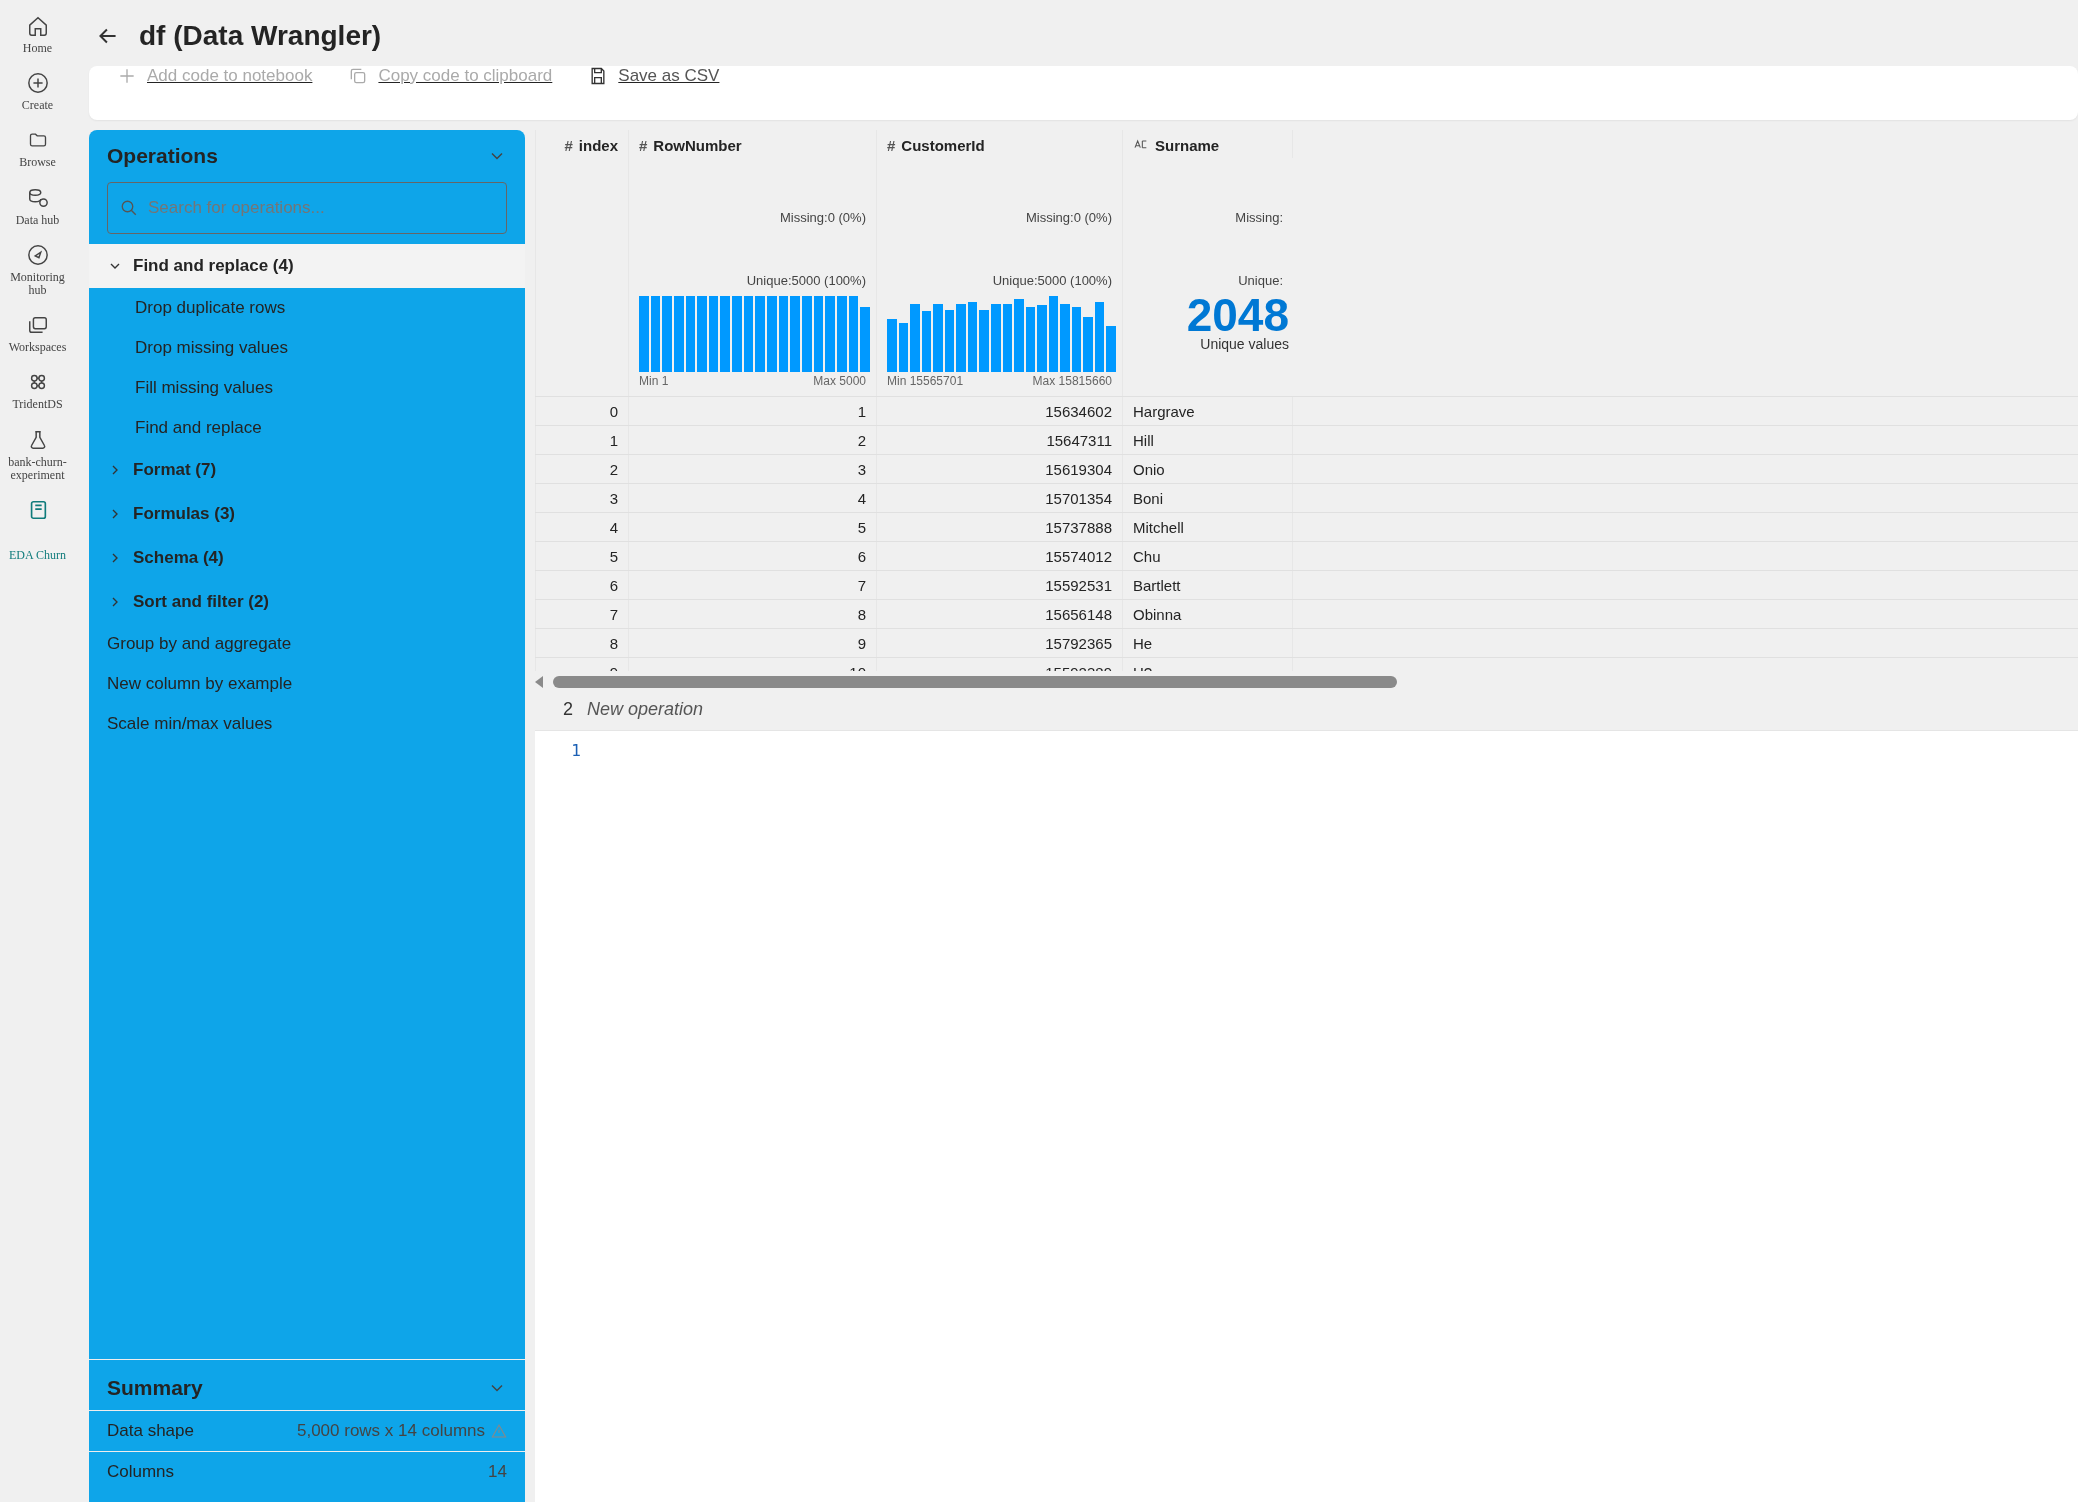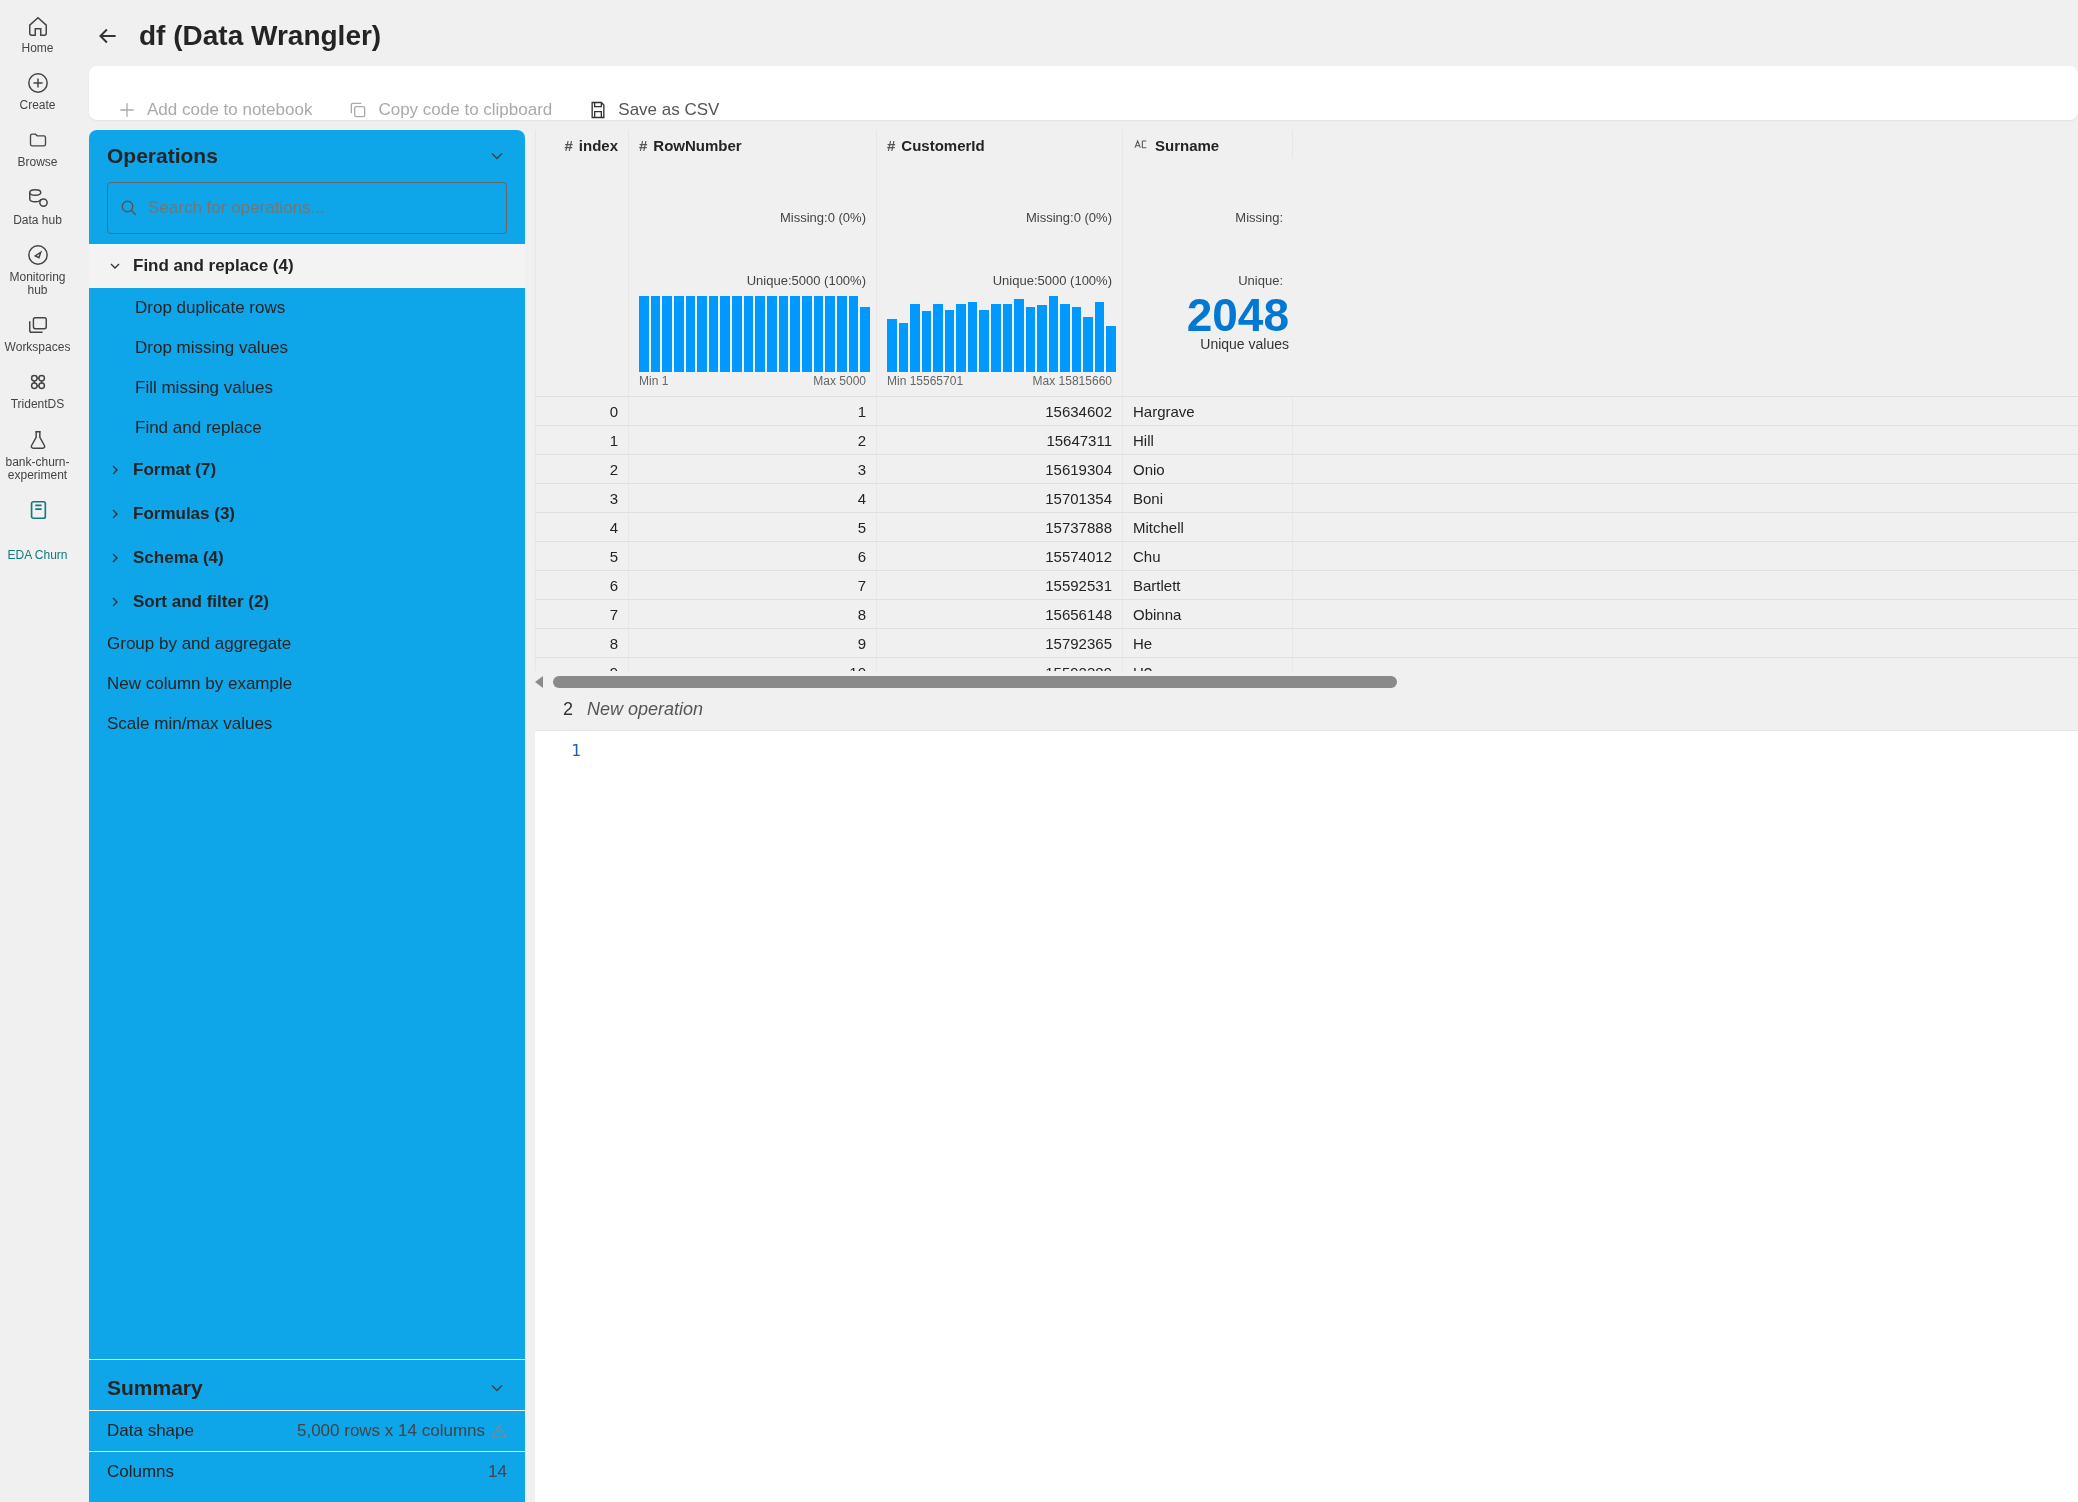--- a/index.html
+++ b/index.html
@@ -1,35 +1,35 @@
 <!DOCTYPE html>
 <html><head>
 <meta charset="utf-8">
 <style>
   * { box-sizing: border-box; margin: 0; padding: 0; }
   html, body { width: 100%; height: 100%; font-family: "Segoe UI", -apple-system, sans-serif; background: #f0f0f0; color: #242424; }
   body { display: flex; overflow: hidden; }
 
   
-  .nav { width: 75px; display: flex; flex-direction: column; align-items: center; padding-top: 8px; gap: 4px; background: #f0f0f0; }
+  .nav { width: 75px; display: flex; flex-direction: column; align-items: center; padding-top: 8px; gap: 4px; background: #f0f0f0; font-family: Liberation Serif, serif; }
   .nav-item { width: 68px; display: flex; flex-direction: column; align-items: center; justify-content: center; padding: 6px 0; cursor: pointer; border-radius: 4px; font-size: 12px; color: #444; line-height:1.1; text-align:center;}
   .nav-item .icon { height: 24px; display:flex; align-items:center; justify-content:center; margin-bottom:4px; }
   .nav-item.selected { color: #0f7b7b; gap: 23px; }
   .nav-item.selected .icon svg { stroke: #0f7b7b; }
 
   
   .main-col { flex: 1; display: flex; flex-direction: column; min-width:0;}
 
   
   .titlebar { display: flex; align-items: center; gap: 18px; padding: 20px 20px 14px 20px; }
   .titlebar .back { cursor:pointer; }
   .titlebar h1 { font-size: 28px; font-weight: 600; }
 
   
-  .toolbar { background: #fff; border-radius: 8px; margin: 0 0 10px 14px; height: 54px; display:flex; align-items:flex-end; gap: 36px; padding: 0 28px; box-shadow: 0 1px 2px rgba(0,0,0,.06);}
+  .toolbar { background: #fff; border-radius: 8px; margin: 0 0 10px 14px; height: 54px; display:flex; align-items:flex-start; gap: 36px; padding: 0 28px; box-shadow: 0 1px 2px rgba(0,0,0,.06); text-decoration: underline;}
   .tool-btn { display:flex; align-items:center; gap:10px; font-size:17px; color:#555; cursor:pointer; }
   .tool-btn.disabled { color: #aaa; }
   .tool-btn .ic { display:flex; align-items:center; }
 
   .content-row { flex:1; display:flex; min-height:0; margin-left:14px;}
 
   
   .ops-panel { width: 436px; background:#0ea5e9; border-radius:8px 8px 0 0; display:flex; flex-direction:column; overflow:hidden; }
   .panel-head { display:flex; justify-content:space-between; align-items:center; padding: 14px 18px 10px; }
   .panel-head h2 { font-size:21px; font-weight:600; }

